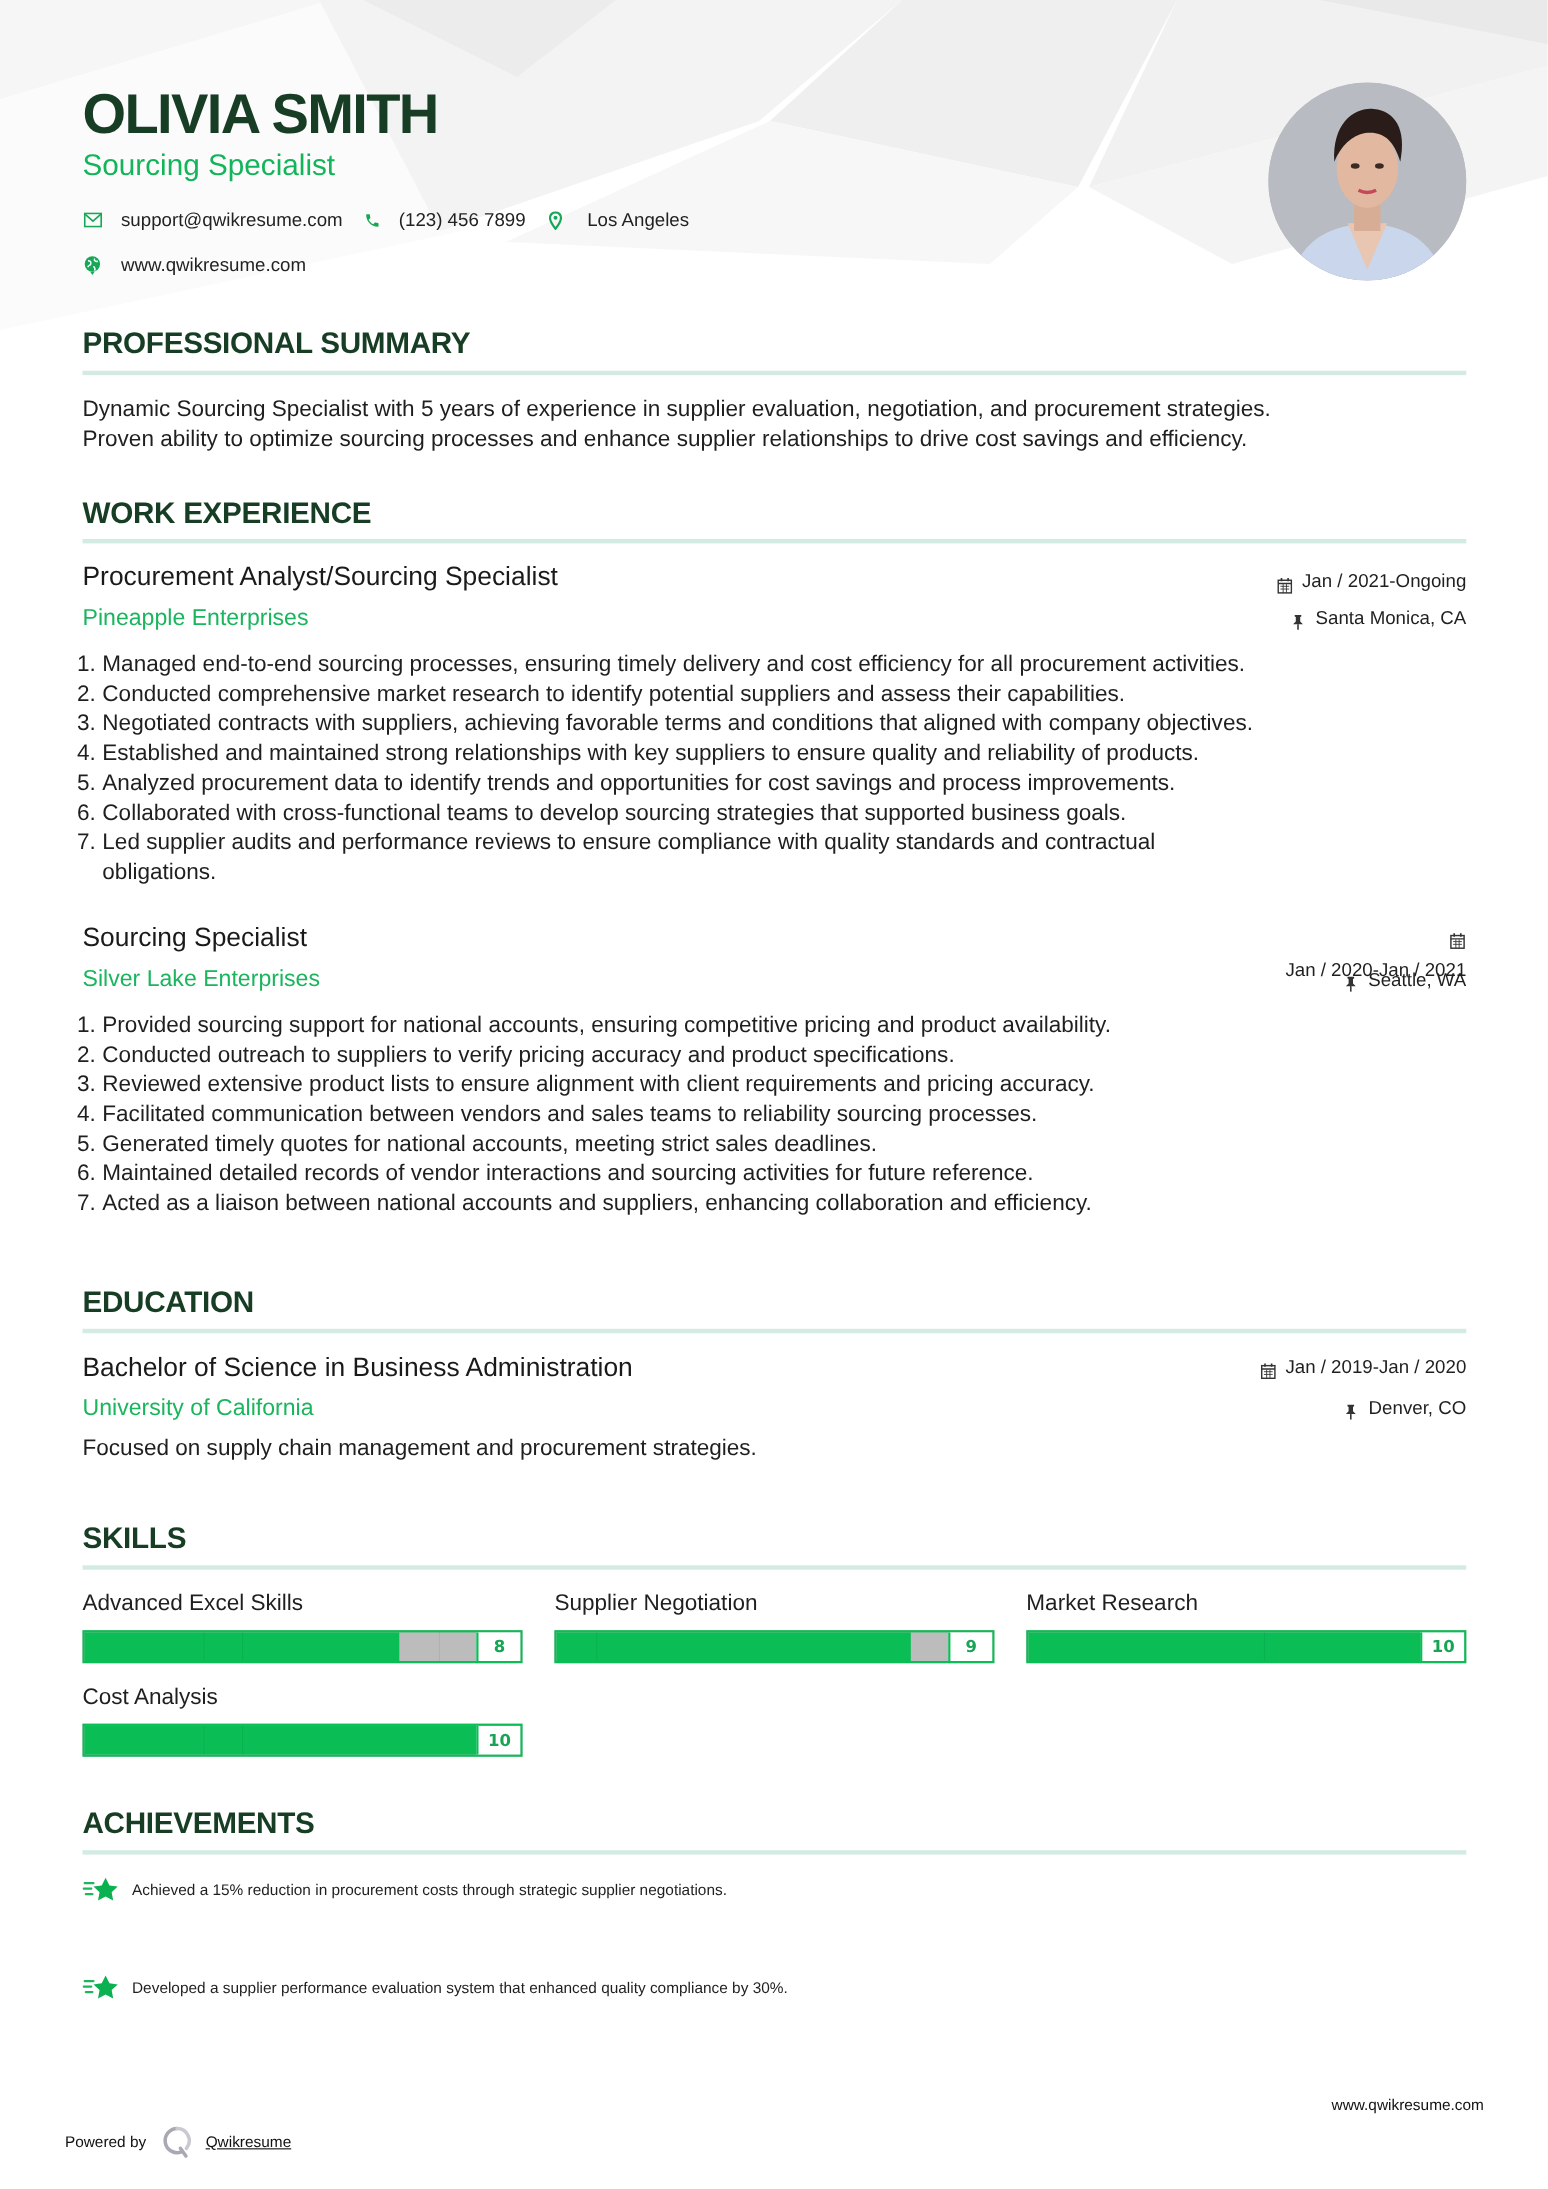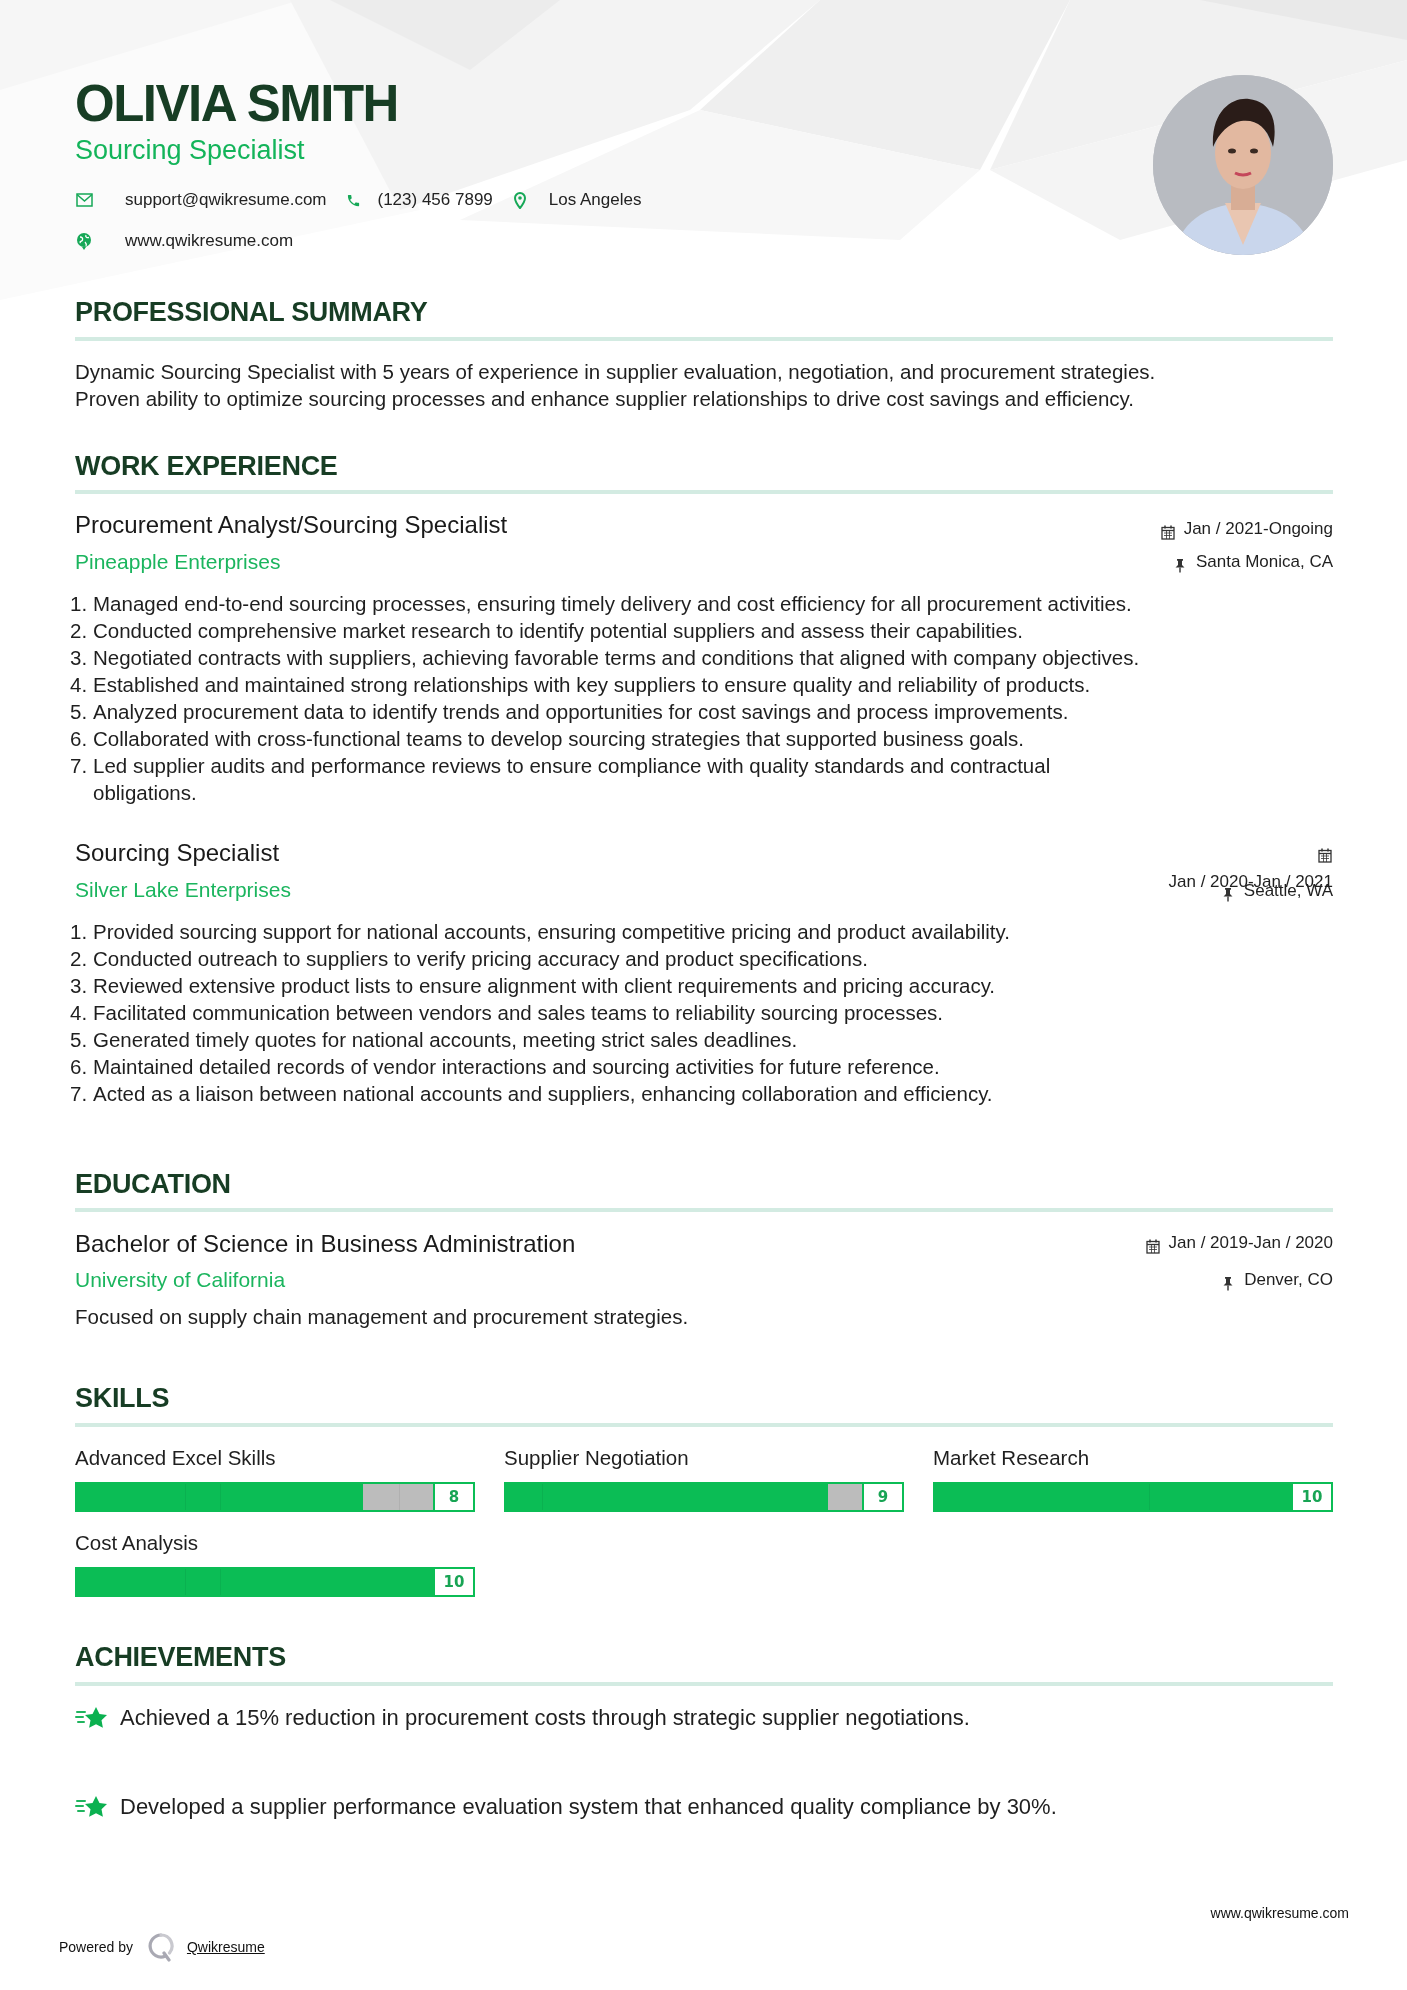--- a/index.html
+++ b/index.html
@@ -10,21 +10,21 @@
 
   .page { position: absolute; left: 0; top: 0; width: 1407px; height: 1450px; z-index: 1; }
 
   .abs { position: absolute; }
 
   
   .name { left: 75px; top: 76px; font-size: 51px; font-weight: bold; color: #173d24; letter-spacing: -1.5px; line-height: 56px; }
   .role { left: 75px; top: 134px; font-size: 27px; color: #13b45a; line-height: 32px; }
   .contact-row { left: 75px; display: flex; align-items: center; font-size: 17px; color: #222; height: 24px; }
   .contact-row .ic { width: 18px; height: 18px; display: inline-flex; align-items: center; justify-content: center; color: #16a857; }
-  .contact-row .txt { margin-left: 32px; }
+  .contact-row .txt { margin-left: 17px; }
   .contact-row .gap { width: 18px; }
 
   .photo { left: 1153px; top: 75px; width: 180px; height: 180px; border-radius: 50%; overflow: hidden; background: #b9bcc2; }
 
   
   .sec-title { left: 75px; font-size: 27px; font-weight: bold; color: #173d24; letter-spacing: -0.3px; line-height: 32px; }
   .sec-rule { left: 75px; width: 1258px; height: 4px; background: #d3ebe2; }
 
   .para { left: 75px; width: 1270px; font-size: 20.5px; line-height: 27px; color: #1f1f1f; }
 
@@ -39,21 +39,21 @@
   .olist .itxt { flex: 1; }
 
   
   .skill-label { font-size: 20.5px; color: #1f1f1f; line-height: 26px; }
   .skill-bar { width: 400px; height: 30px; background: #bcbcbc; position: absolute; border: 2px solid #0bbd55; }
   .skill-fill { position: absolute; left: 0; top: 0; bottom: 0; background: #0bbd55; }
   .skill-seg { position: absolute; top: 0; bottom: 0; width: 1px; background: rgba(0,0,0,0.06); }
   .skill-score { position: absolute; right: 0; top: 0; bottom: 0; width: 40px; background: #ffffff; border-left: 2px solid #0bbd55; color: #18a454; font-weight: bold; font-size: 15px; display: flex; align-items: center; justify-content: center; font-family: "DejaVu Sans", sans-serif; }
 
   
-  .ach { left: 75px; display: flex; align-items: center; font-size: 22px; color: #1f1f1f; line-height: 28px; }
+  .ach { left: 75px; display: flex; align-items: center; font-size: 14px; color: #1f1f1f; line-height: 28px; }
   .ach .star { width: 34px; height: 28px; margin-right: 11px; }
 
   
   .footer-left { left: 59px; top: 1902px; display: flex; align-items: center; font-size: 14px; color: #111; margin-top: 30px; }
   .footer-left .qlogo { margin: 0 12px 0 14px; width: 28px; height: 30px; }
   .footer-left .brand { text-decoration: underline; }
   .footer-right { right: 58px; top: 1905px; font-size: 14px; color: #111; }
 </style>
 </head>
 <body>

